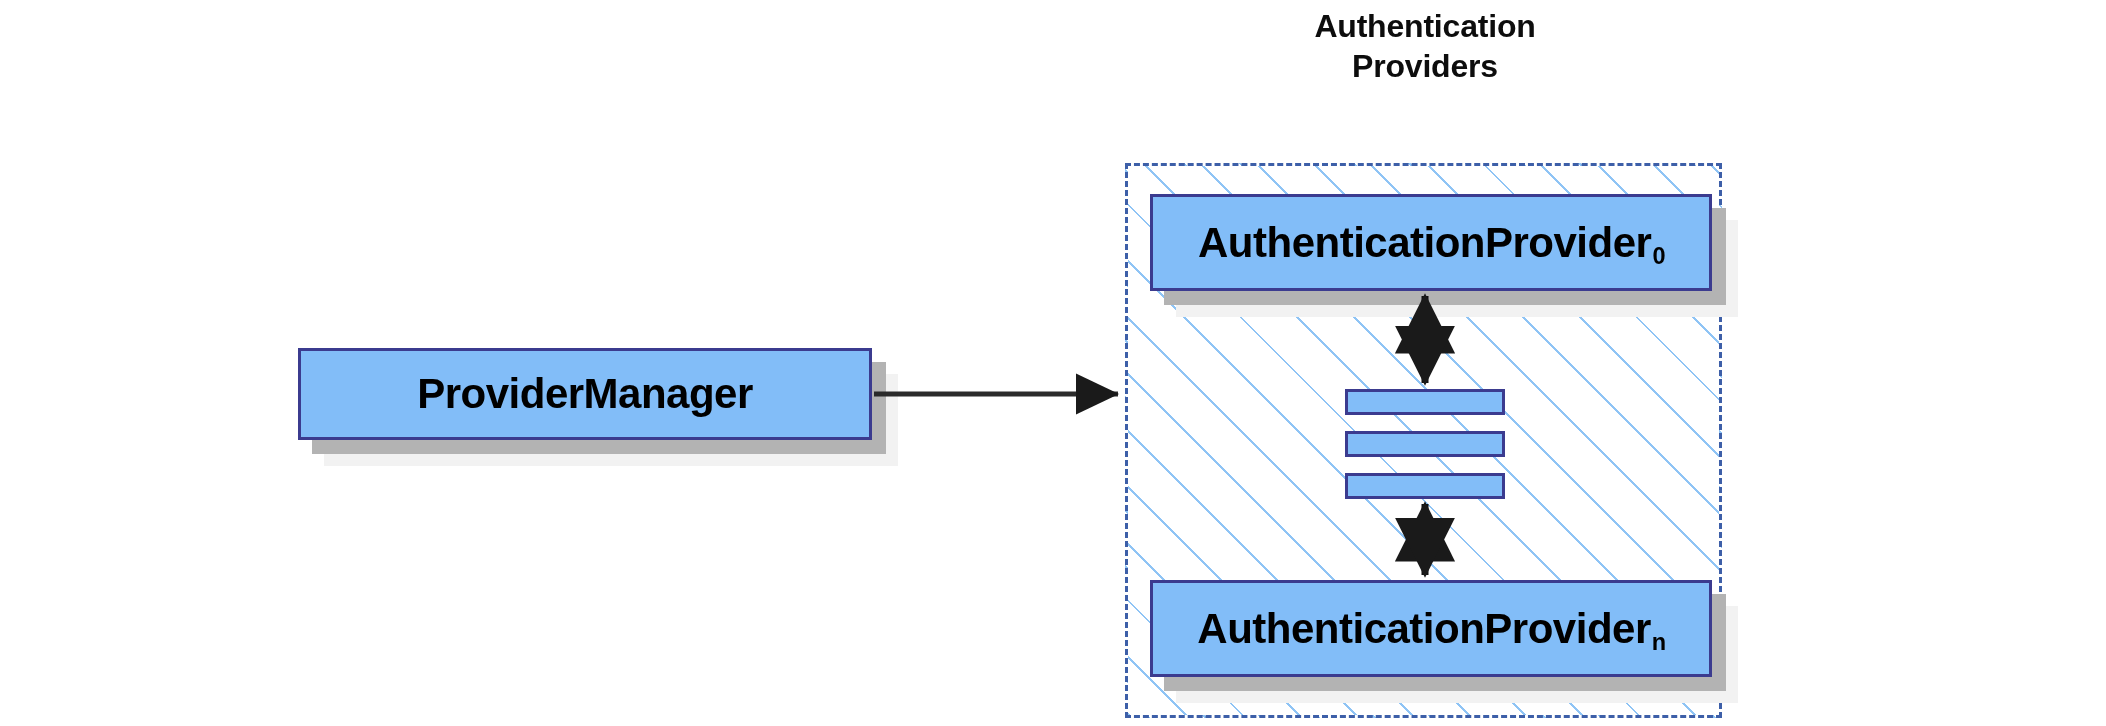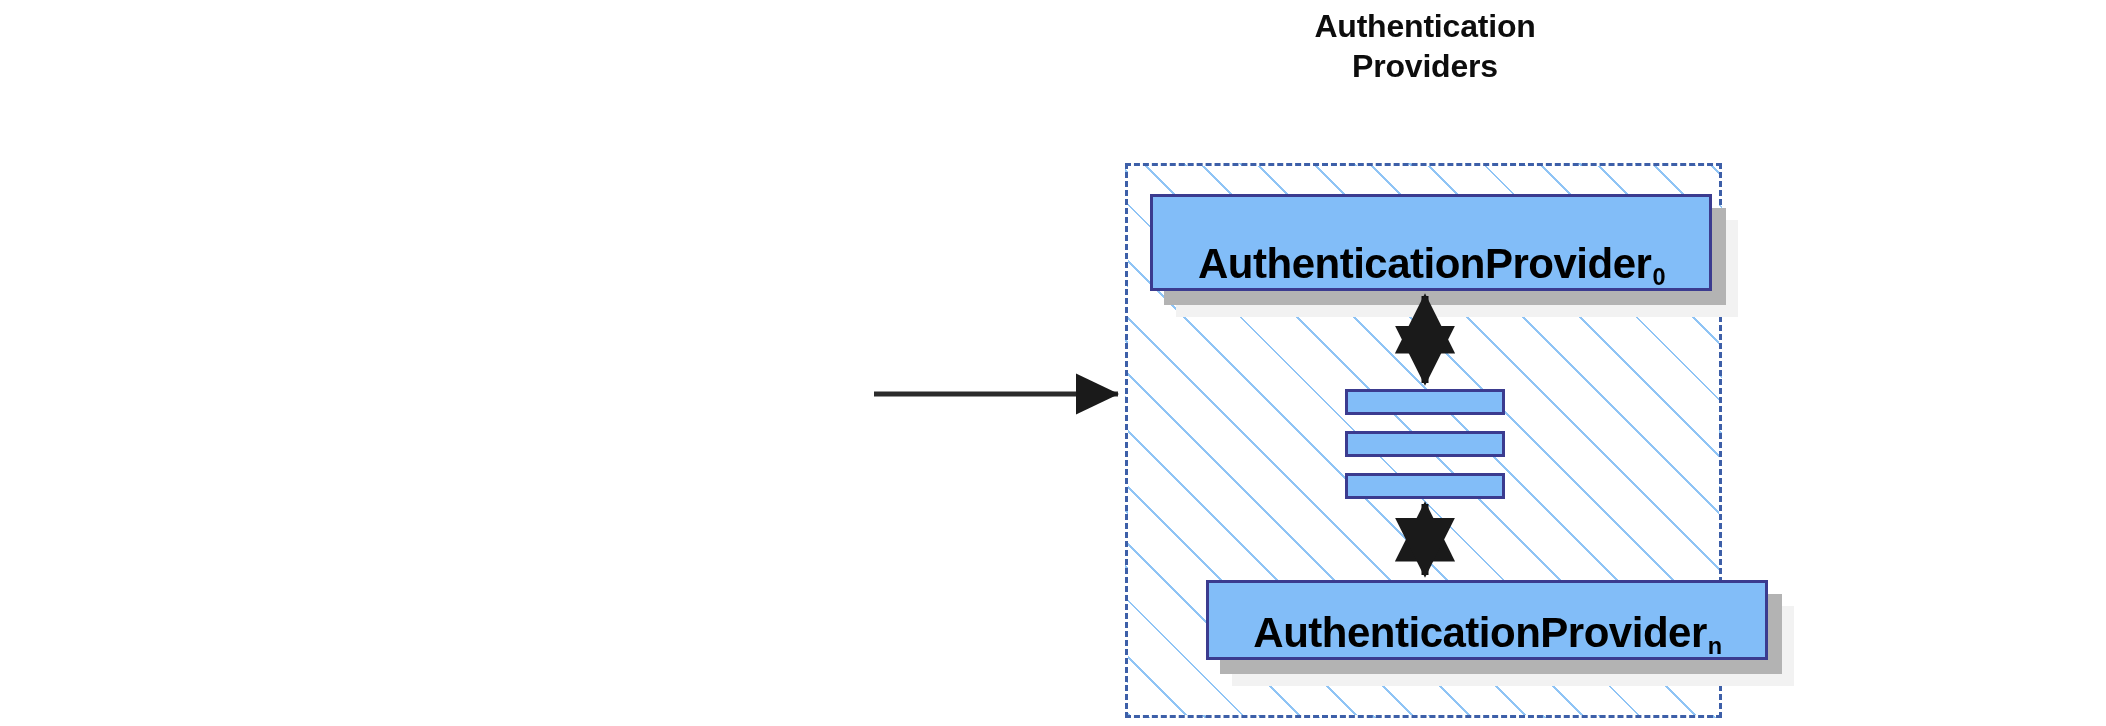--- a/index.html
+++ b/index.html
@@ -86,29 +86,27 @@
     top: 348px;
     width: 574px;
     height: 92px;
   }
   
   #provider-0 {
     left: 1150px;
     top: 194px;
     width: 562px;
     height: 97px;
-    align-items: flex-end;
   }
   
   #provider-n {
-    left: 1206px;
+    left: 1150px;
     top: 580px;
     width: 562px;
-    height: 80px;
-    align-items: flex-end;
+    height: 97px;
   }
 
   
   .ellipsis-stack {
     position: absolute;
     left: 1345px;
     top: 389px;
     width: 160px;
     height: 110px;
   }
@@ -152,20 +150,23 @@
   <div class="ellipsis-stack">
     <div class="ellipsis-bar b0"></div>
     <div class="ellipsis-bar b1"></div>
     <div class="ellipsis-bar b2"></div>
   </div>
 
   <div class="node" id="provider-n">
     <span class="node-label"><span>AuthenticationProvider</span><sub>n</sub></span>
   </div>
 
+  <div class="node" id="provider-manager">
+    <span class="node-label">ProviderManager</span>
+  </div>
 
   <svg id="arrow-layer" viewBox="0 0 2106 726" width="2106" height="726">
     <defs>
       <marker id="head-right" markerWidth="9" markerHeight="9" refX="8.4" refY="4.5" orient="auto" markerUnits="strokeWidth">
         <path d="M0,0.4 L8.6,4.5 L0,8.6 z" fill="#1a1a1a"></path>
       </marker>
       <marker id="head-up" markerWidth="9" markerHeight="9" refX="8.2" refY="4.5" orient="auto" markerUnits="strokeWidth">
         <path d="M0,0.2 L8.6,4.5 L0,8.8 z" fill="#1a1a1a"></path>
       </marker>
       <marker id="tail-down" markerWidth="9" markerHeight="9" refX="0.4" refY="4.5" orient="auto" markerUnits="strokeWidth">

